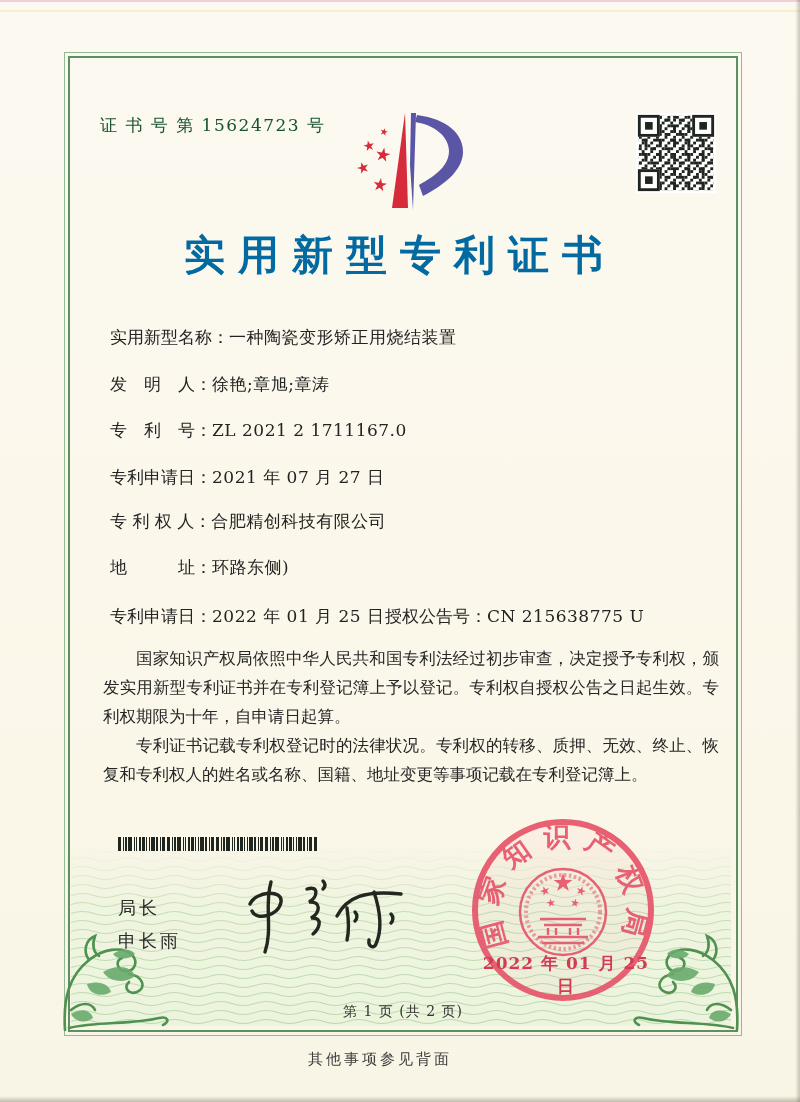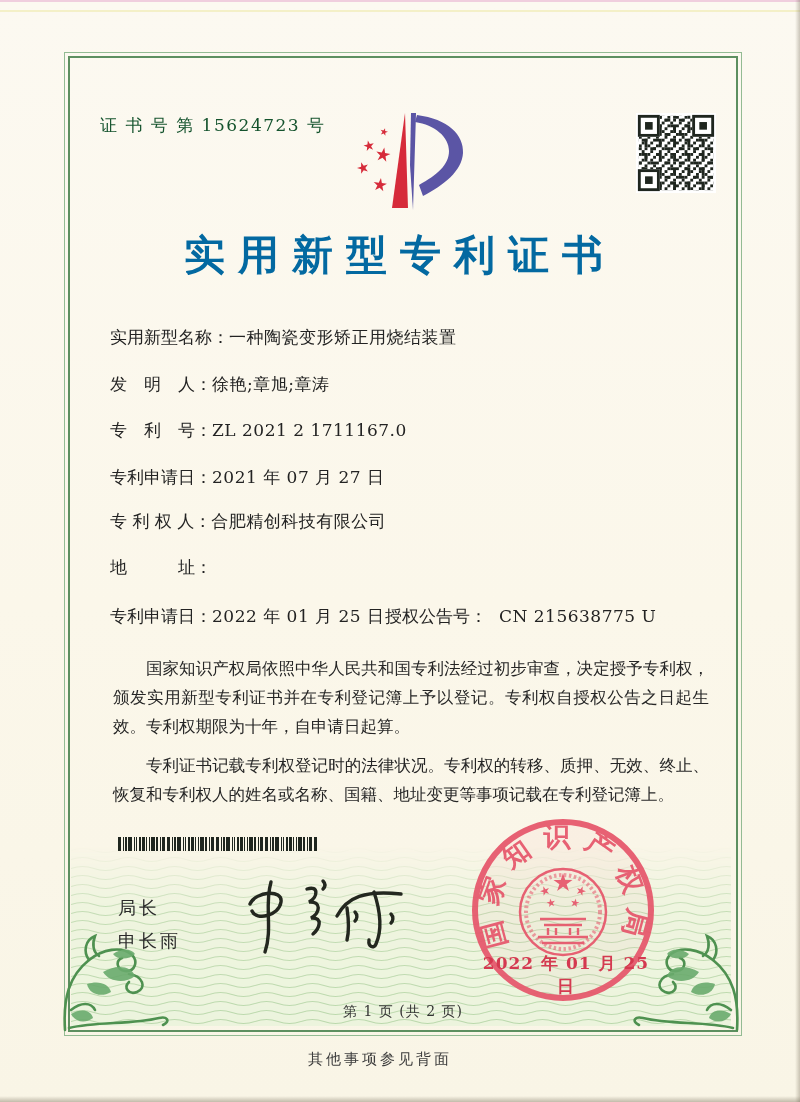--- a/index.html
+++ b/index.html
@@ -30,24 +30,24 @@
   #fields{left:110px;top:326px;width:590px;font-size:17px;color:#232323;}
   .frow{position:absolute;left:0;white-space:nowrap;}
   .frow .lbl{display:inline-block;min-width:96px;text-align:right;}
   .frow .val{letter-spacing:.5px;}
   #row-name{top:0;} #row-inventor{top:47px;} #row-patno{top:93px;}
   #row-filing{top:140px;} #row-patentee{top:184px;}
   #row-address{top:230px;} .addr-val{display:inline-block;vertical-align:top;}
   .addr-val div{line-height:22px;}
   #row-grant{top:279px;}
   #grant-no-pair{position:absolute;left:275px;top:0;white-space:nowrap;}
-  #grant-no-pair .lbl{min-width:0;margin-right:12px;}
+  #grant-no-pair .lbl{min-width:0;margin-right:0;}
   
   #legal{left:103px;top:644px;width:616px;font-size:16.5px;line-height:29px;text-align:justify;color:#262626;}
-  #legal p{margin:10px;text-indent:2em;}
+  #legal p{margin:0;text-indent:2em;}
   
   #barcode{left:118px;top:837px;width:199px;height:14px;}
   #director{left:118px;top:892px;font-family:Liberation Serif, serif;font-size:18px;line-height:33px;letter-spacing:3px;color:#2a2a2a;}
   #signature{left:243px;top:876px;width:176px;height:84px;}
   #seal{left:468px;top:815px;width:190px;height:190px;opacity:.92;}
   #seal-date{left:478px;top:952px;width:176px;text-align:center;color:#d43a50;font-size:17px;font-weight:600;letter-spacing:1px;}
   #page-info{left:0;top:1003px;width:806px;text-align:center;font-size:14px;color:#333;letter-spacing:1px;}
   #back-note{left:0;top:1050px;width:760px;text-align:center;font-size:15px;color:#3c3c3c;letter-spacing:3px;}
 </style>
 </head>
@@ -167,21 +167,21 @@
   <div class="frow" id="row-patno">
     <span class="lbl">专　利　号：</span><span class="val">ZL 2021 2 1711167.0</span>
   </div>
   <div class="frow" id="row-filing">
     <span class="lbl">专利申请日：</span><span class="val">2021 年 07 月 27 日</span>
   </div>
   <div class="frow" id="row-patentee">
     <span class="lbl">专 利 权 人：</span><span class="val">合肥精创科技有限公司</span>
   </div>
   <div class="frow" id="row-address">
-    <span class="lbl">地　　　址：</span><span class="val addr-val"></span>
+    <span class="lbl">地　　　址：</span><span class="val addr-val"><div>环路东侧)</div></span>
   </div>
   <div class="frow" id="row-grant">
     <span class="lbl">专利申请日：</span><span class="val">2022 年 01 月 25 日</span>
     <span id="grant-no-pair">
       <span class="lbl">授权公告号：</span><span class="val">CN 215638775 U</span>
     </span>
   </div>
 </div>
 
 <div class="abs" id="legal">

